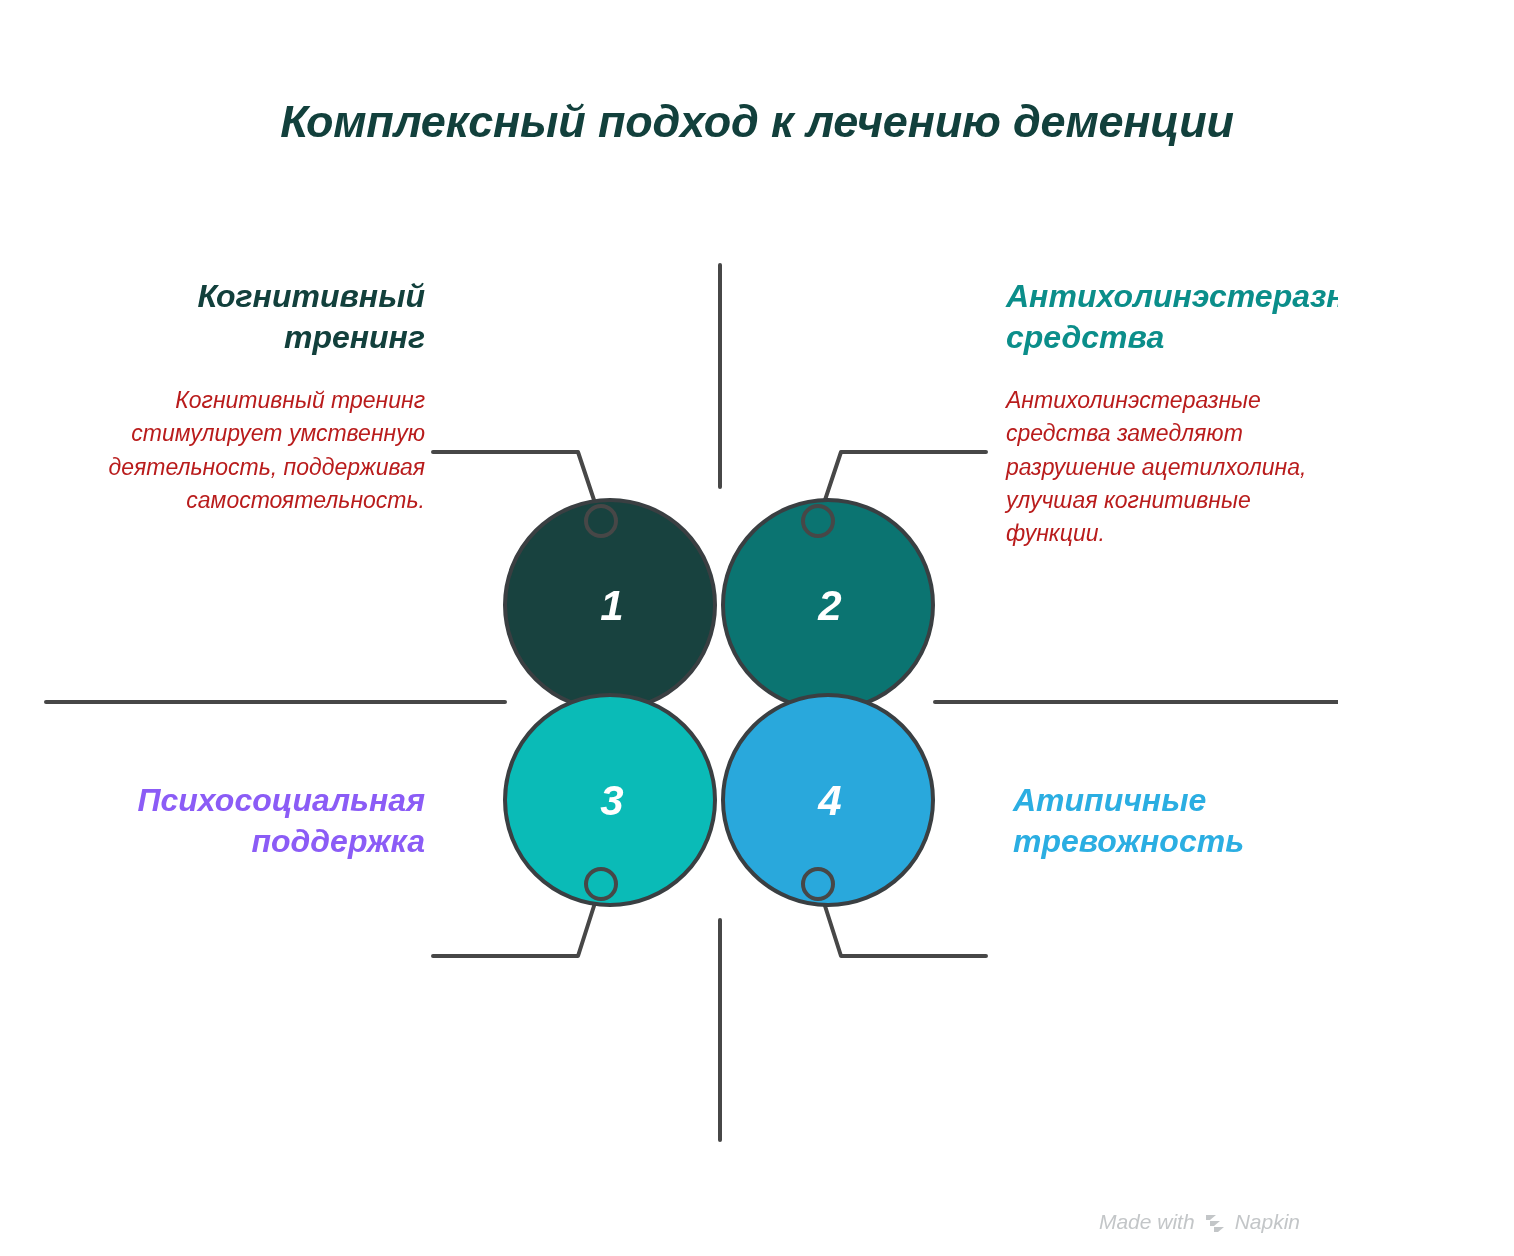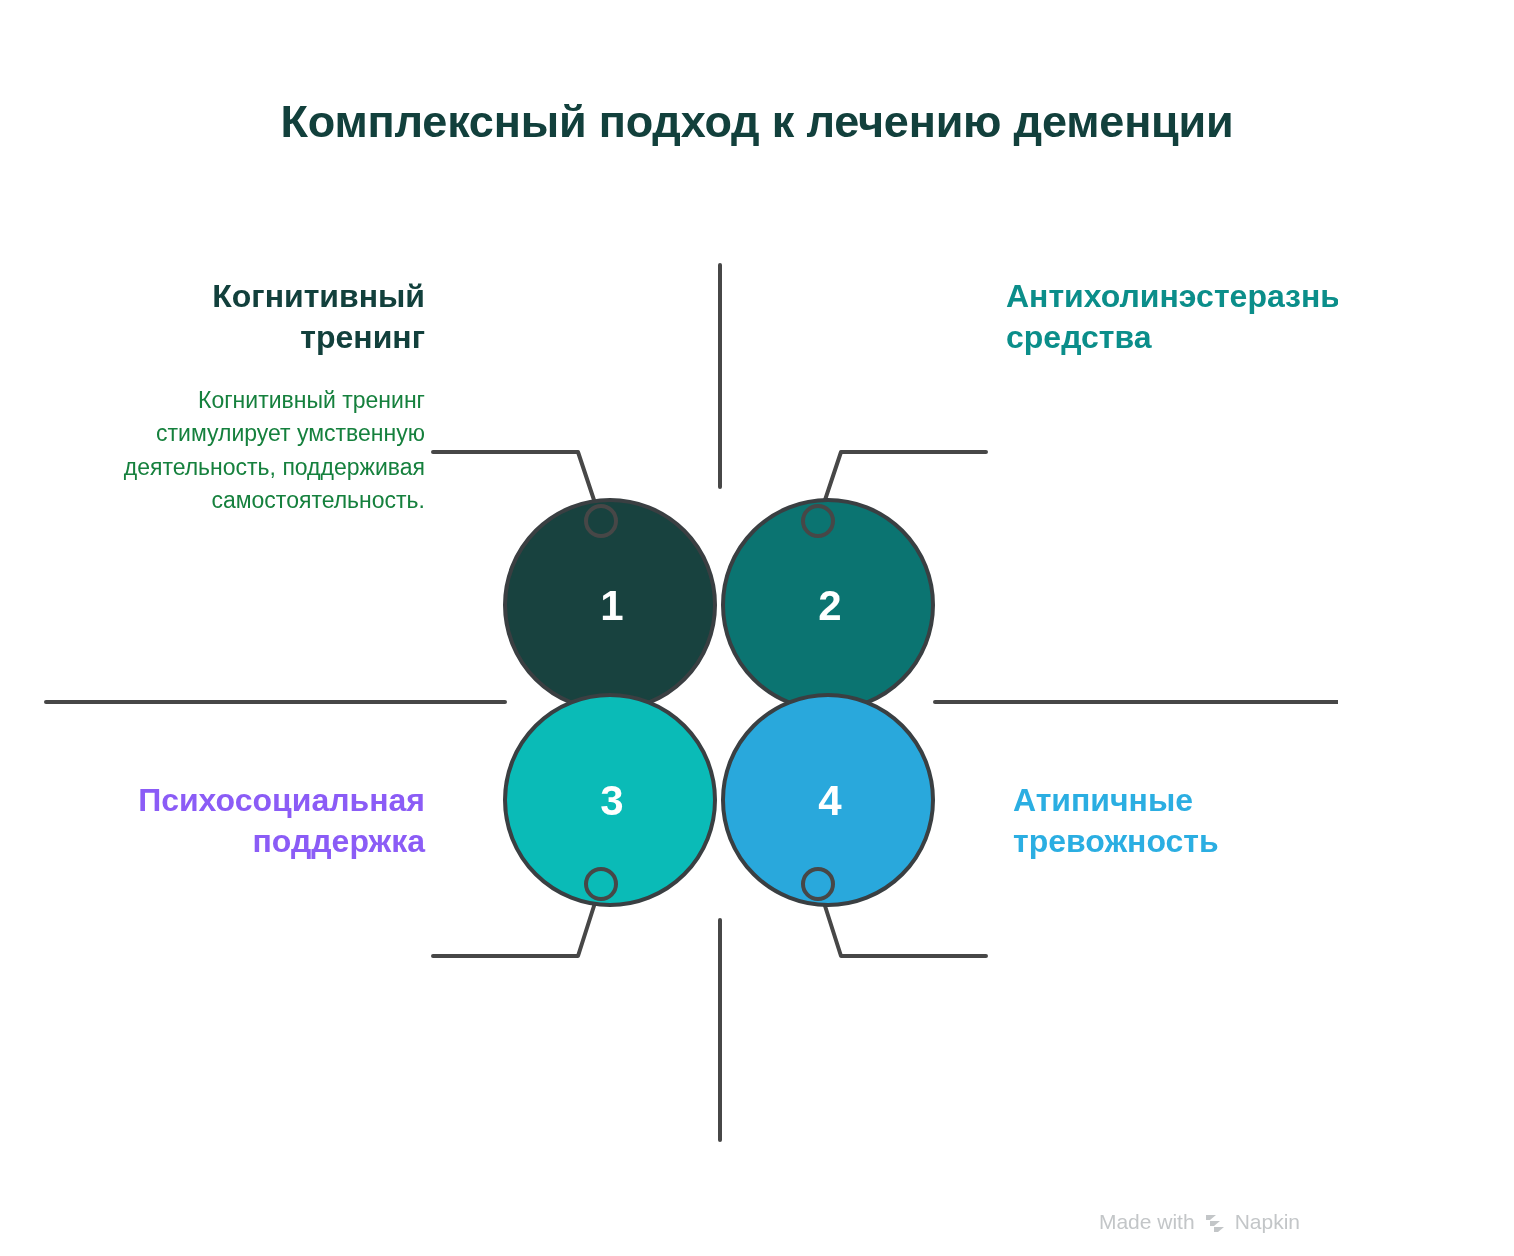--- a/index.html
+++ b/index.html
@@ -9,20 +9,21 @@
   }
   body {
     font-family: "Liberation Sans", sans-serif;
   }
   #canvas {
     position: relative;
     width: 1338px;
     height: 1256px;
     background: #ffffff;
     overflow: hidden;
+    font-style: italic;
   }
 
   
   .page-title {
     position: absolute;
     left: 0;
     top: 96px;
     width: 1514px;
     text-align: center;
     font-size: 45px;
@@ -47,21 +48,21 @@
   }
   .quad-heading {
     font-size: 32px;
     font-weight: bold;
     line-height: 1.28;
     margin: 0 0 26px 0;
   }
   .quad-body {
     font-size: 23px;
     line-height: 1.45;
-    color: #15803d;
+    color: #b91c1c;
     margin: 0;
   }
 
   .quad-tl { left: 90px;  top: 276px; width: 335px; text-align: right; }
   .quad-tr { left: 1006px; top: 276px; width: 345px; text-align: left; }
   .quad-bl { left: 70px;  top: 780px; width: 355px; text-align: right; }
   .quad-br { left: 1013px; top: 780px; width: 345px; text-align: left; }
 
   .quad-bl .quad-heading,
   .quad-br .quad-heading { margin-bottom: 36px; }
@@ -127,20 +128,21 @@
     </g>
   </svg>
 
   <div class="quad quad-tl">
     <div class="quad-heading" style="color:#12403C">Когнитивный тренинг</div>
     <div class="quad-body">Когнитивный тренинг стимулирует умственную деятельность, поддерживая самостоятельность.</div>
   </div>
 
   <div class="quad quad-tr">
     <div class="quad-heading" style="color:#0B8E8A">Антихолинэстеразные средства</div>
+    <div class="quad-body">Антихолинэстеразные средства замедляют разрушение ацетилхолина, улучшая когнитивные функции.</div>
   </div>
 
   <div class="quad quad-bl">
     <div class="quad-heading" style="color:#8b5cf6">Психосоциальная поддержка</div>
   </div>
 
   <div class="quad quad-br">
     <div class="quad-heading" style="color:#2BAEE2">Атипичные тревожность</div>
   </div>
 

